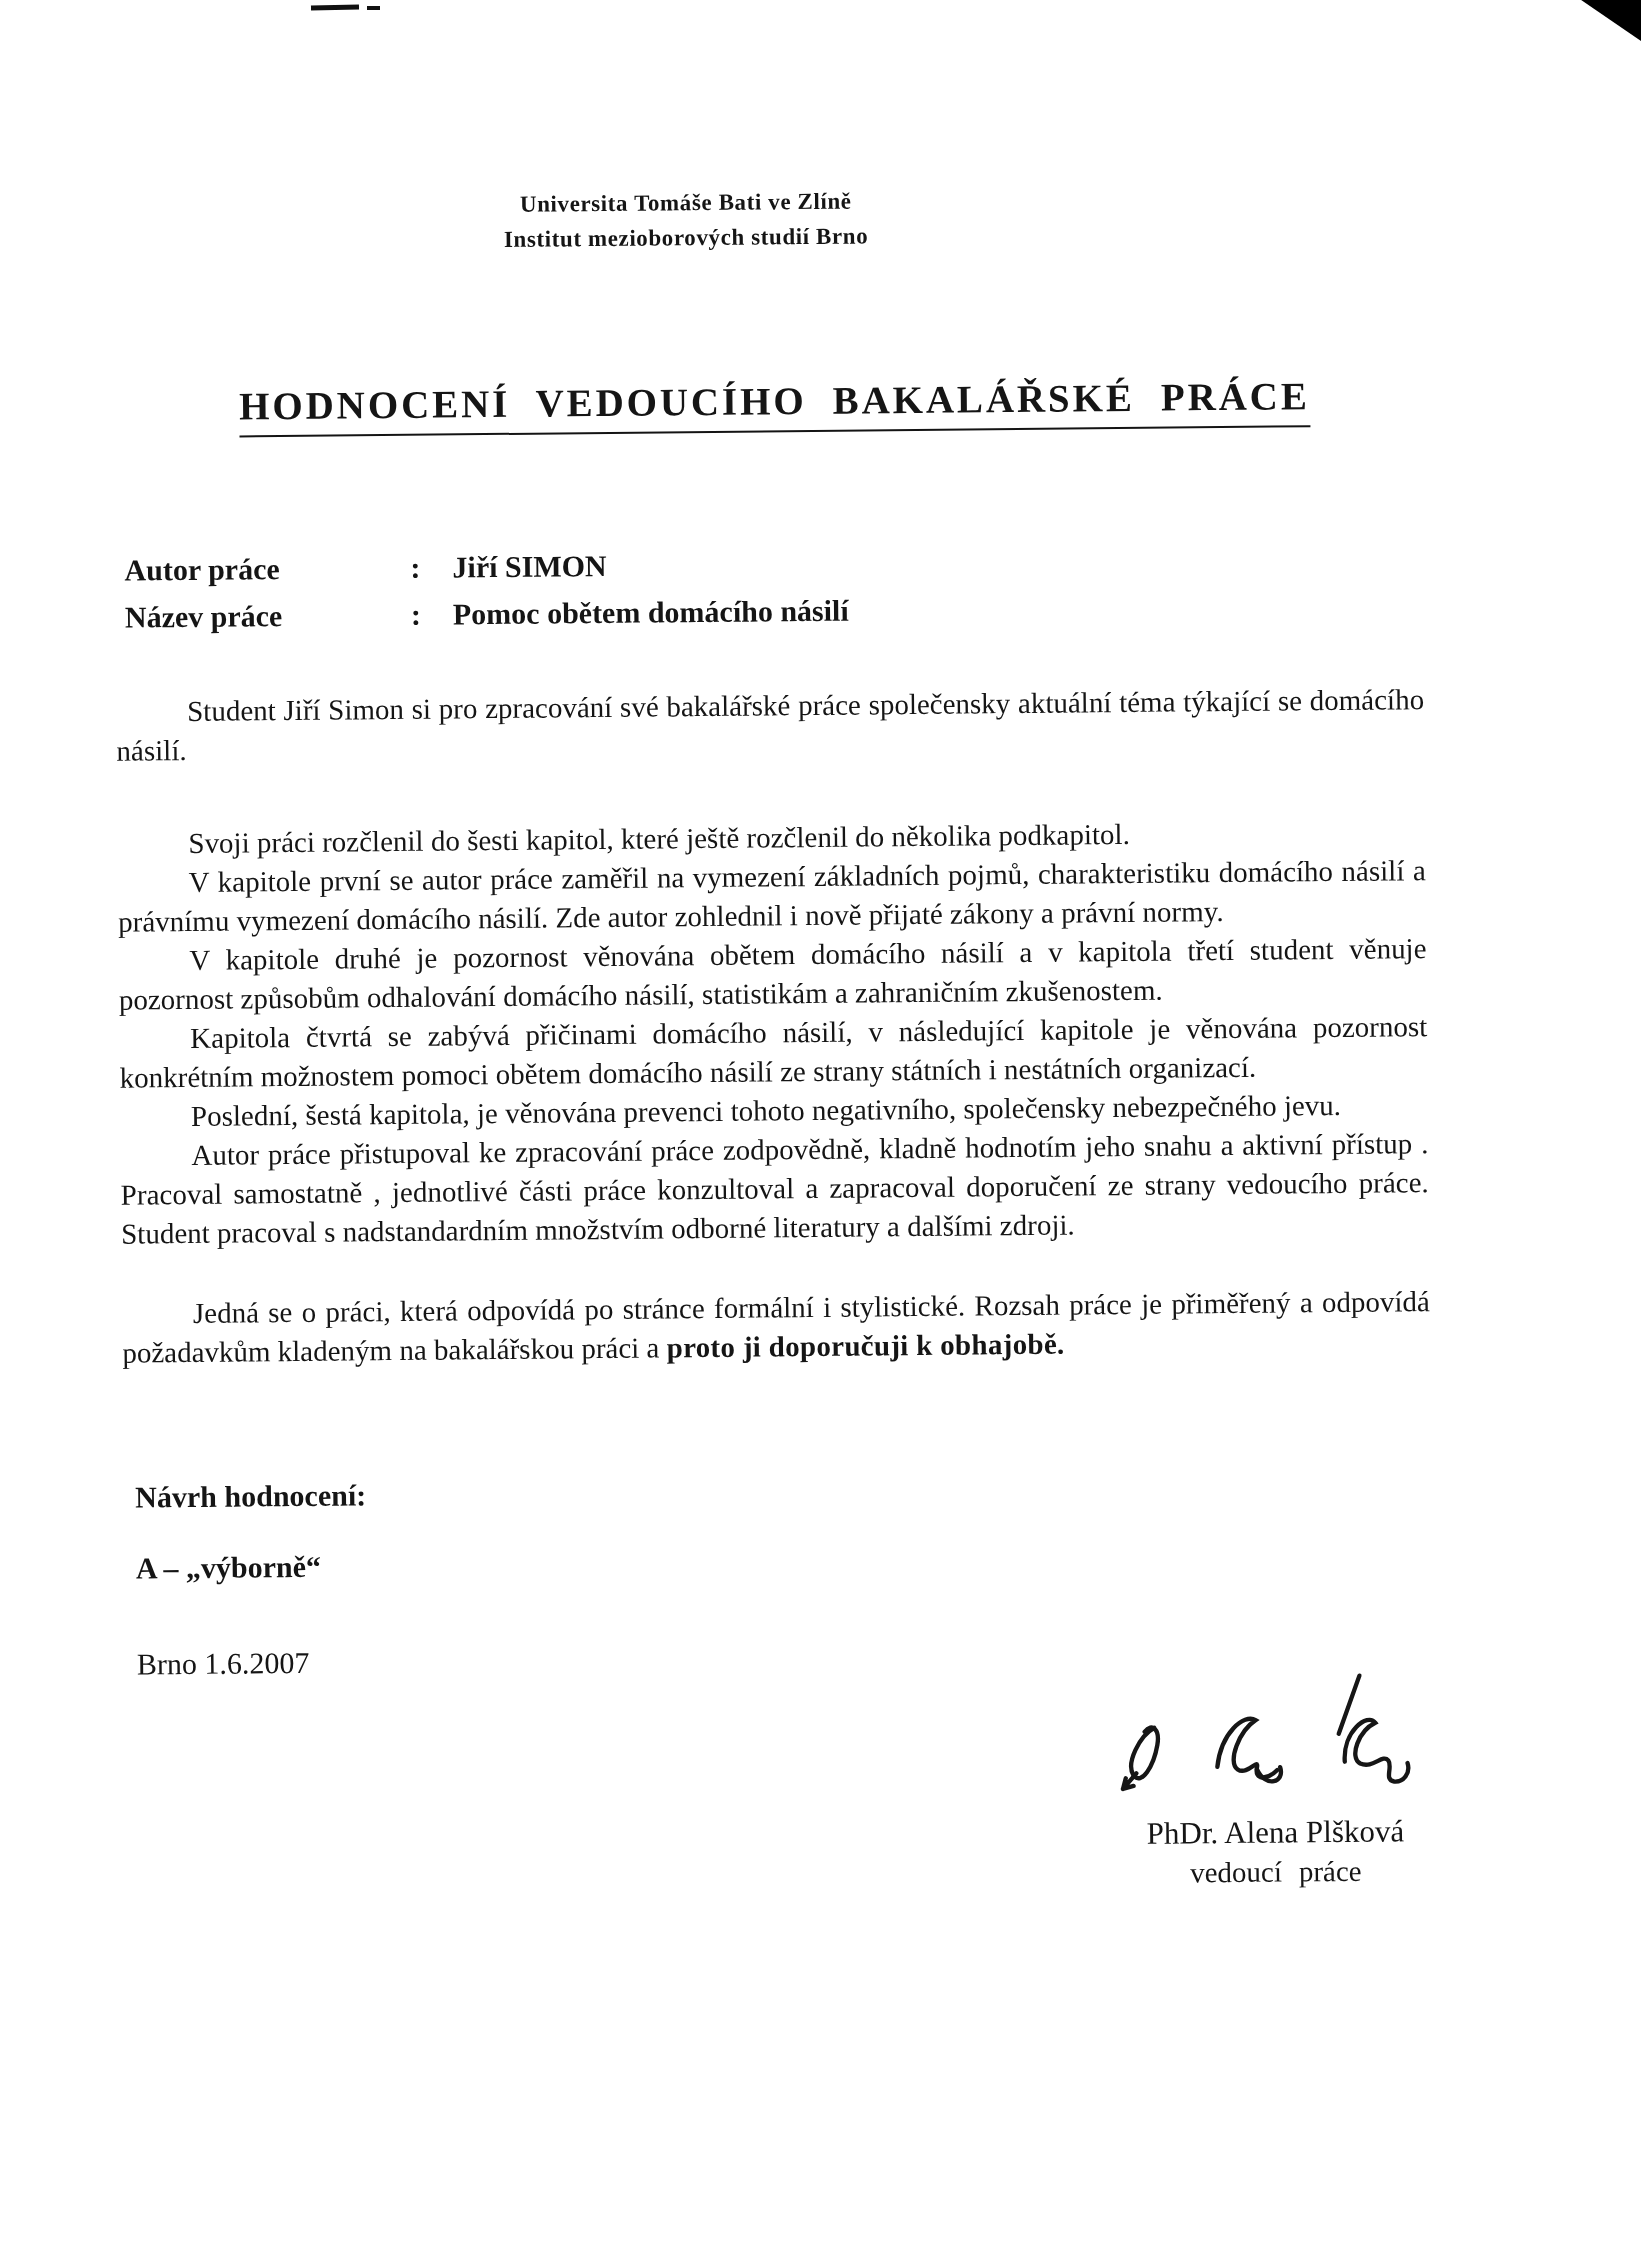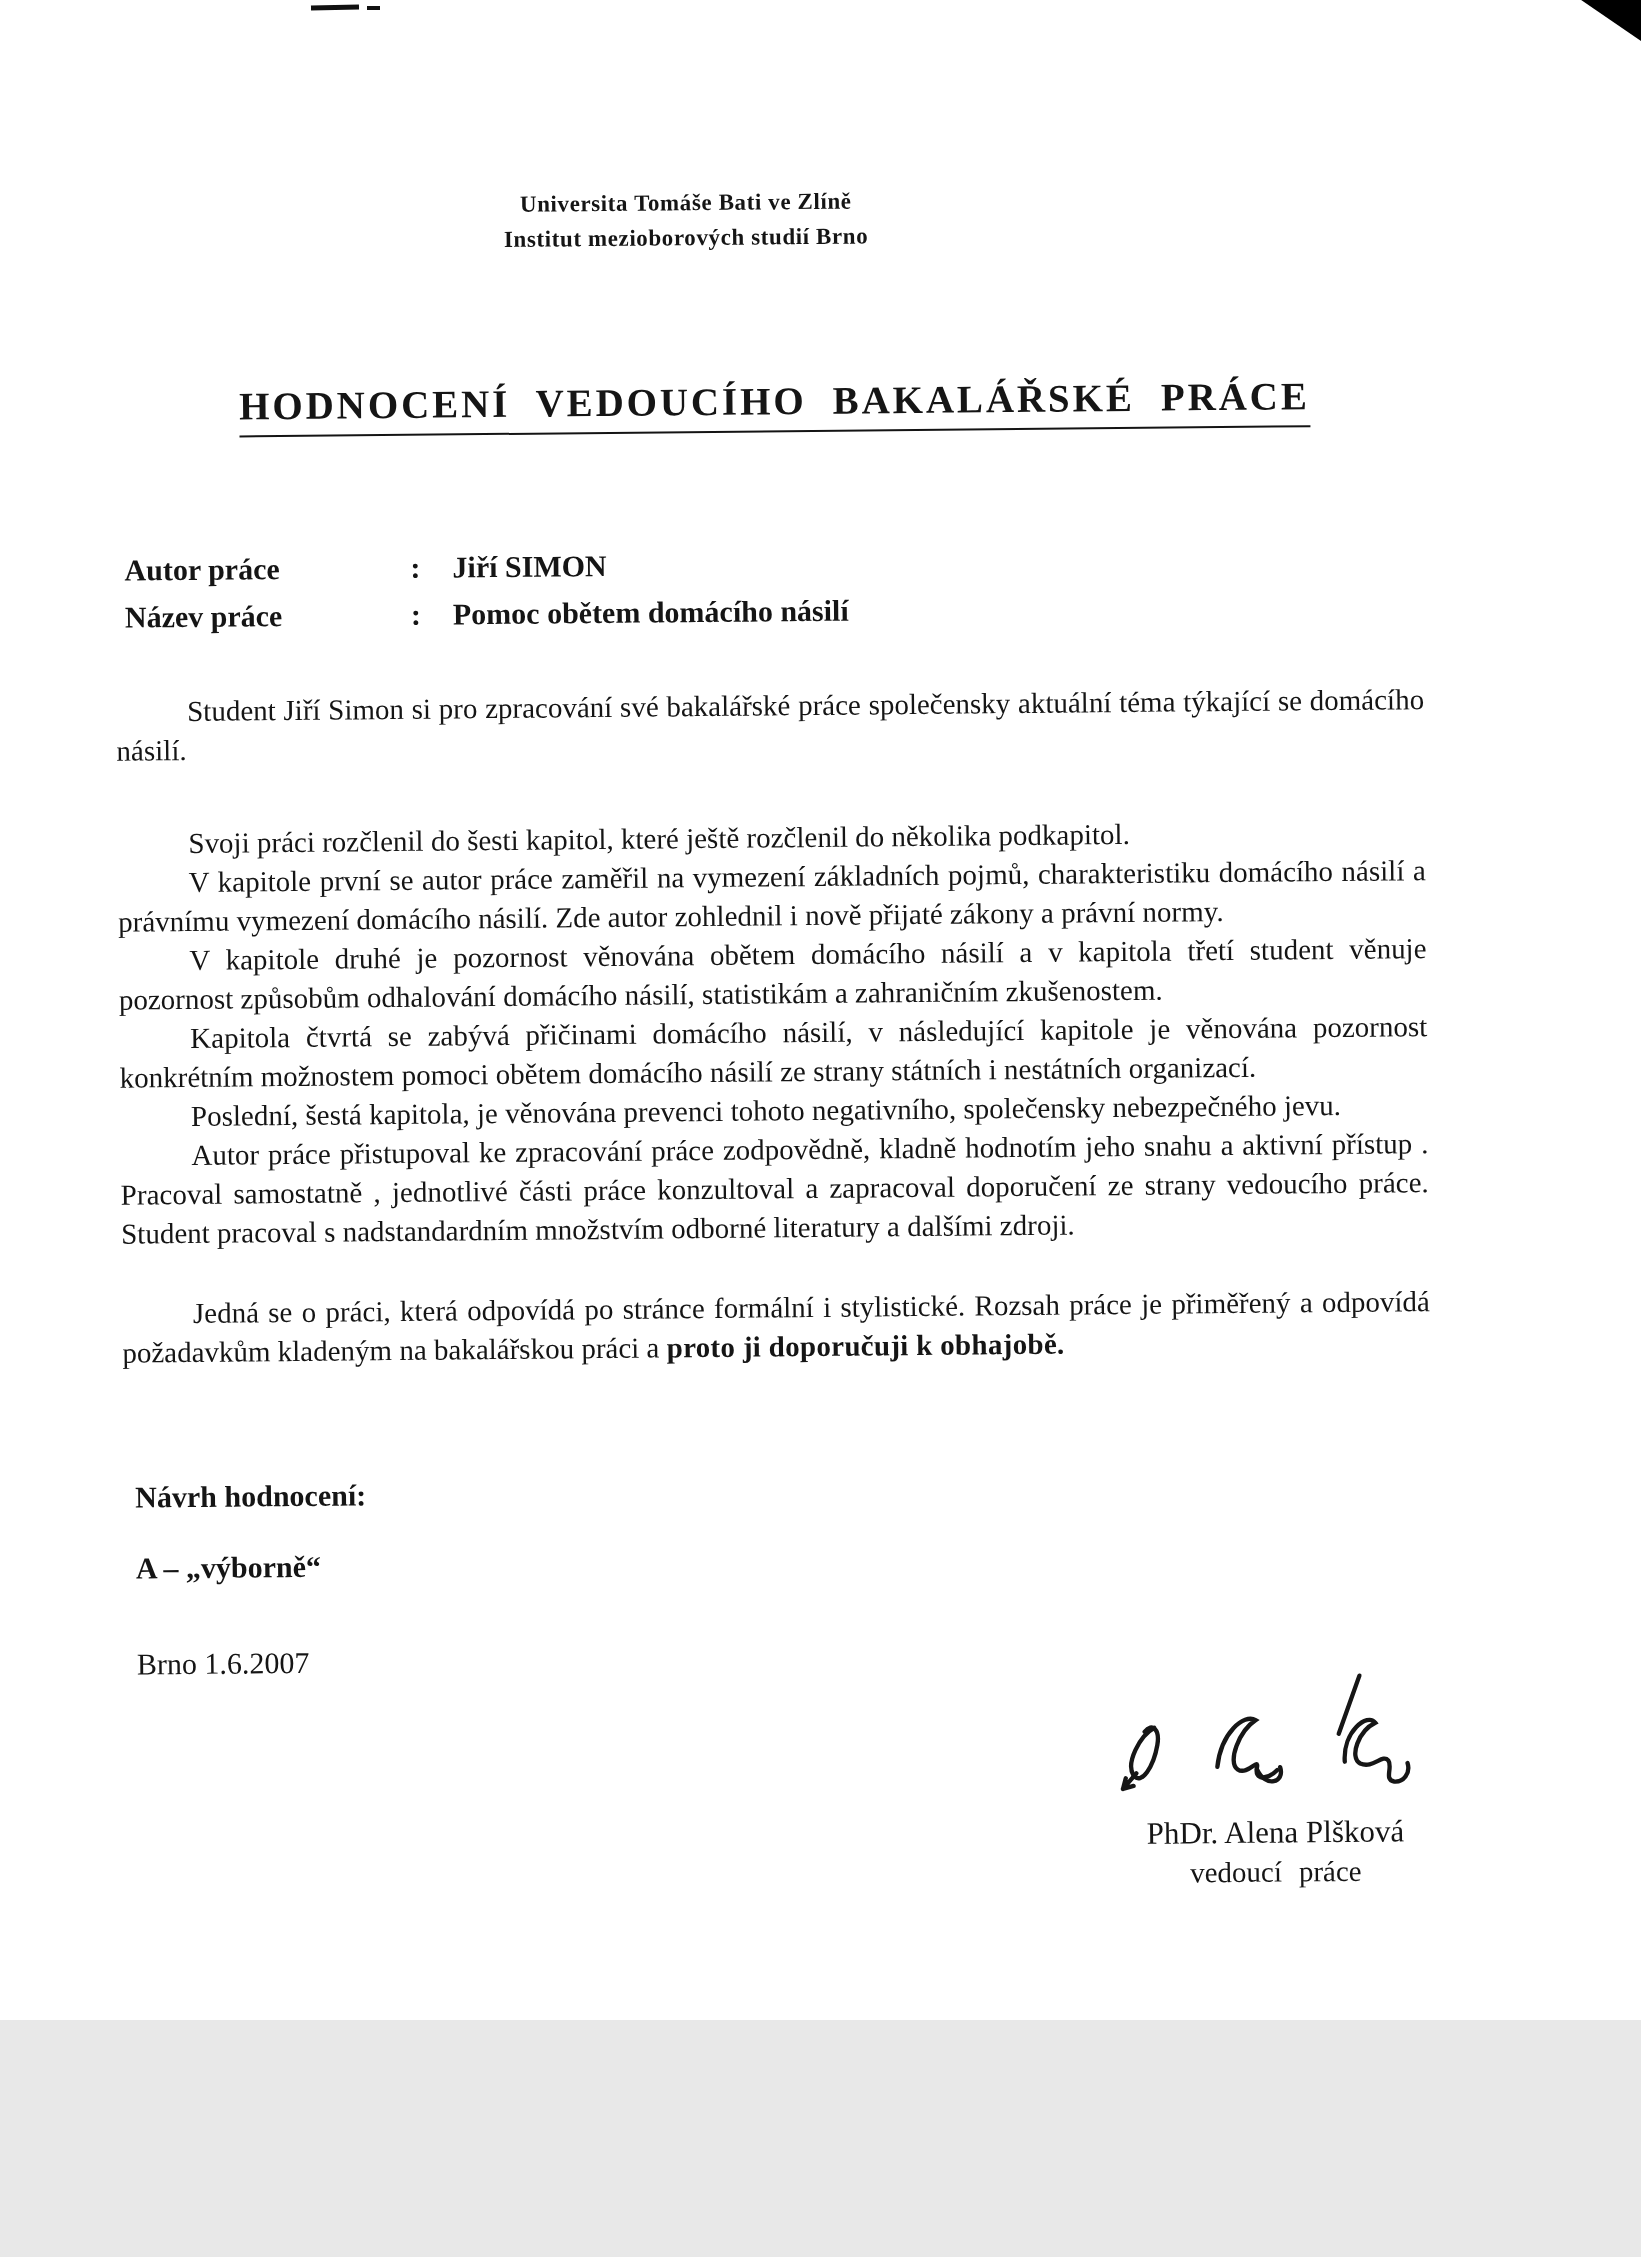--- a/index.html
+++ b/index.html
@@ -1,18 +1,18 @@
 <!DOCTYPE html>
 <html lang="cs"><head>
 <meta charset="utf-8">
 <style>
   html,body{margin:0;padding:0;background:#e8e8e8;}
   .page{
     position:relative;
-    width:1641px;height:2020px;
+    width:1641px;height:2257px;
     background:#ffffff;
     overflow:hidden;
     font-family:"Liberation Serif","DejaVu Serif",serif;
     color:#151515;
   }
   
   .dash1{position:absolute;left:311px;top:4.8px;width:48px;height:4.8px;background:#111;transform:rotate(-1deg);}
   .dash2{position:absolute;left:367px;top:5.8px;width:12.6px;height:3.9px;background:#111;}
   .corner-mark{position:absolute;right:0;top:0;width:73px;height:41px;background:#000;
     clip-path:polygon(18% 0,100% 0,100% 100%);}

